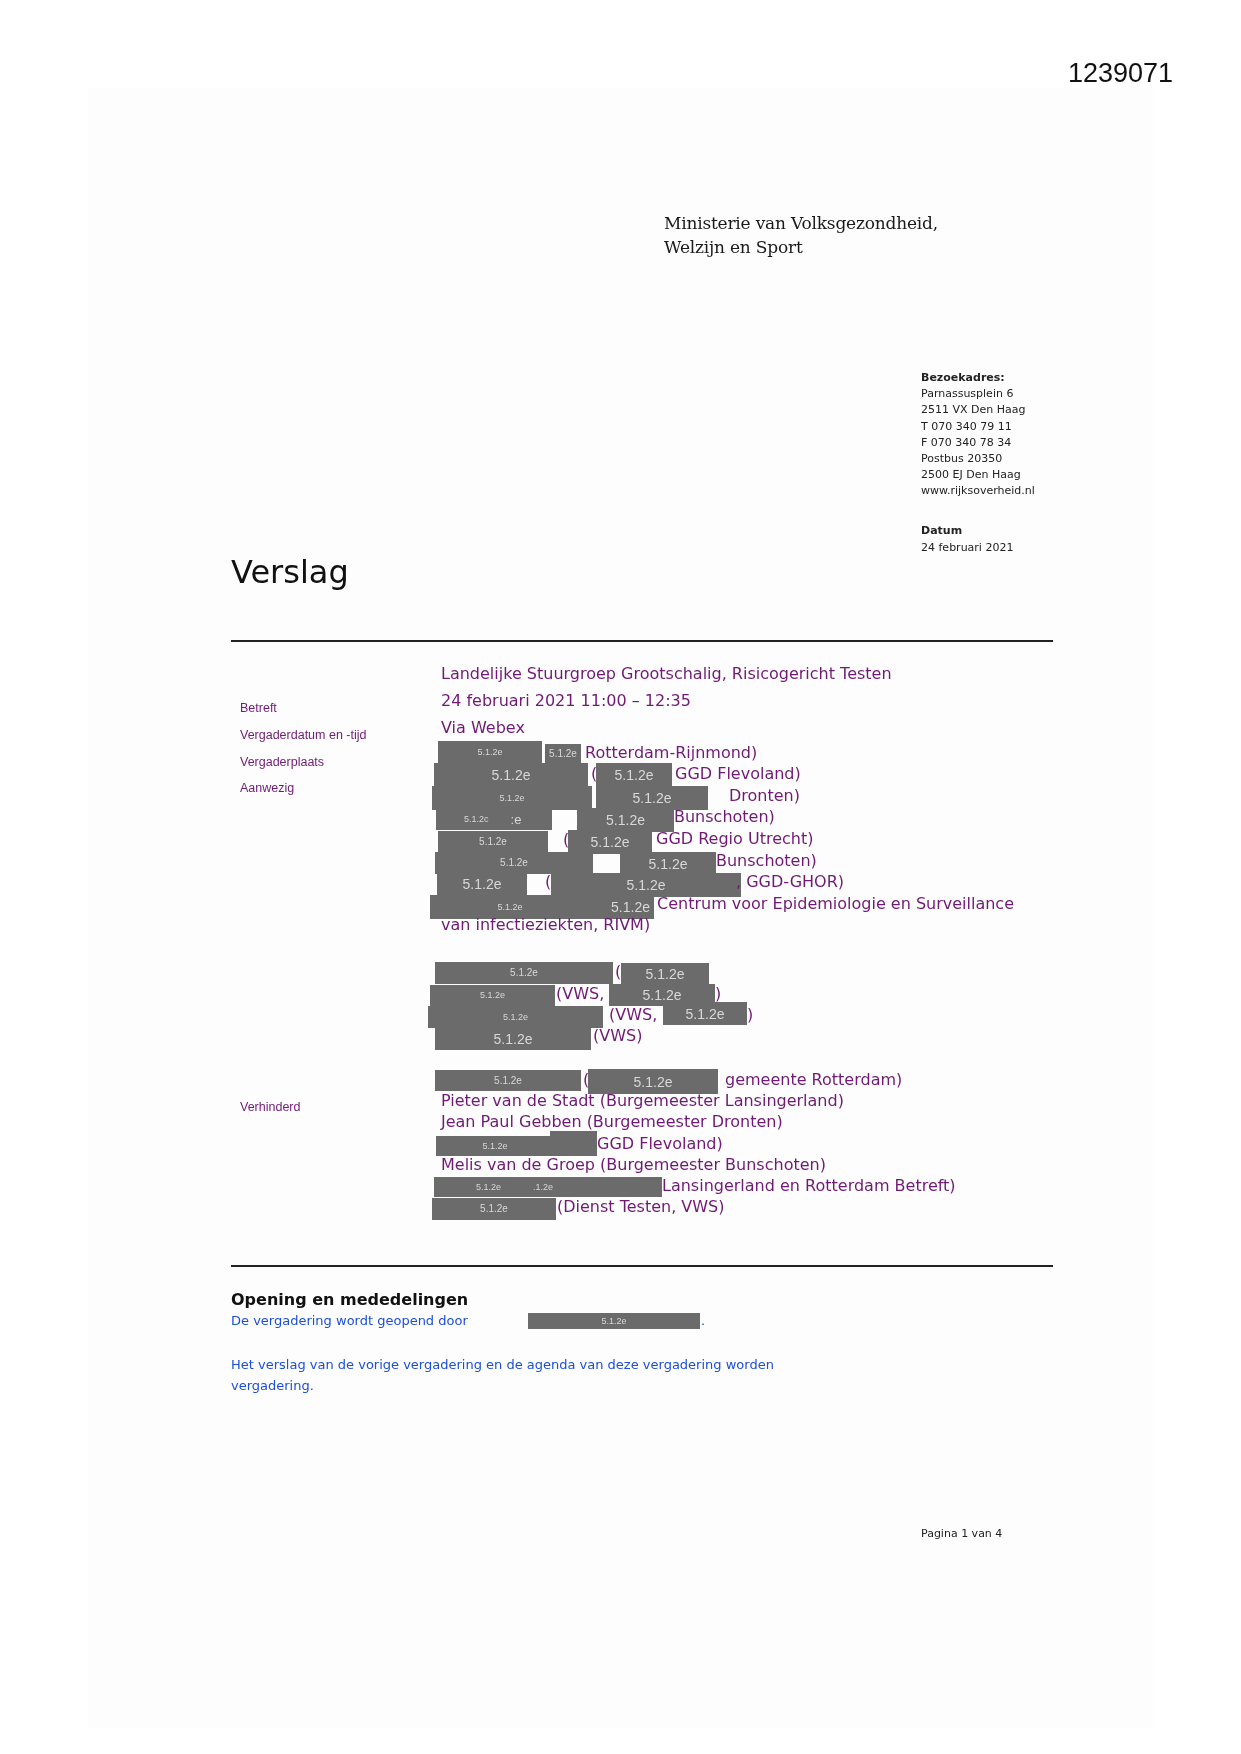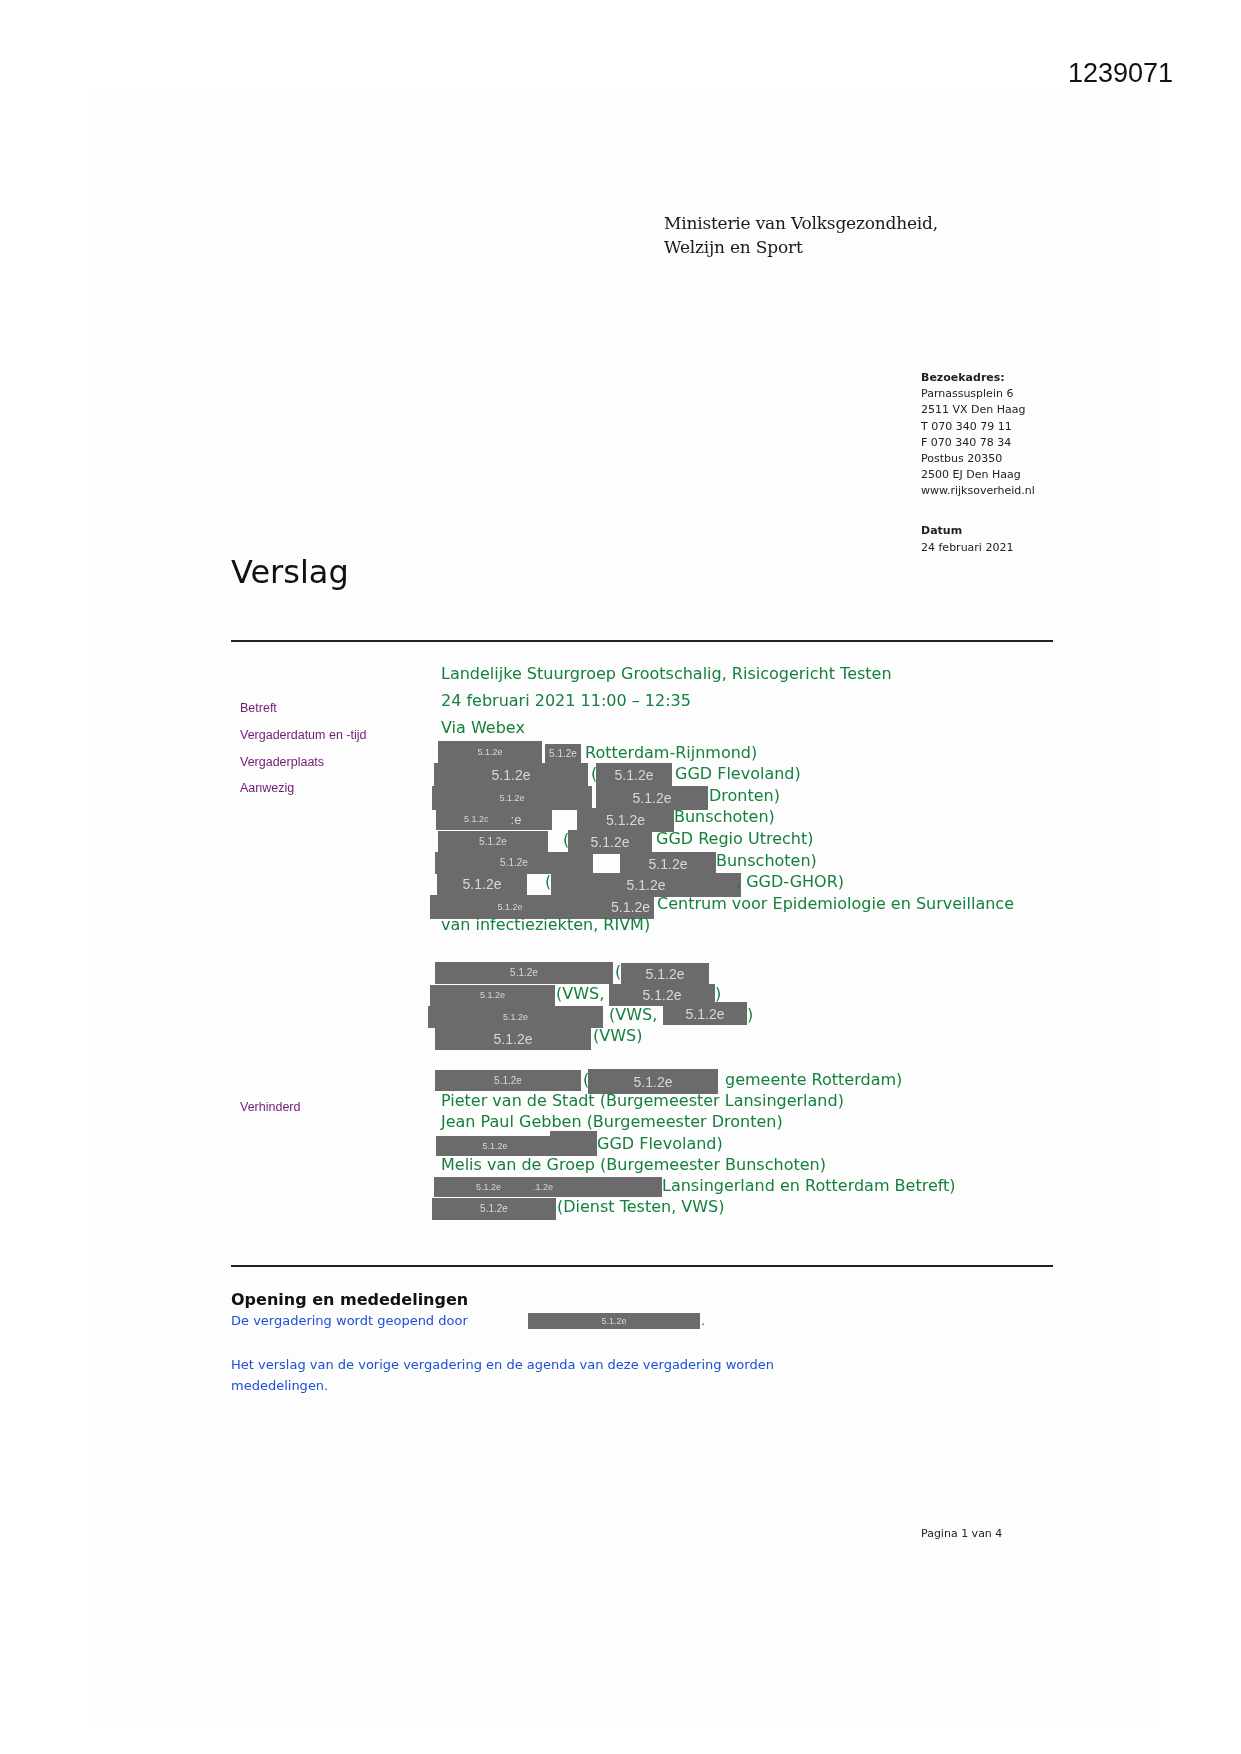--- a/index.html
+++ b/index.html
@@ -7,21 +7,21 @@
   body { position: relative; font-family: "DejaVu Sans", sans-serif; color: #111; }
   .page-bg { position: absolute; left: 88px; top: 88px; width: 1065px; height: 1640px; background: #fdfdfd; }
   .docnum { position: absolute; right: 68px; top: 58px; font-family: "Liberation Sans", sans-serif; font-size: 27px; color: #111; }
   .ministry { position: absolute; left: 664px; top: 211px; font-family: "DejaVu Serif", serif; font-size: 17px; line-height: 24px; color: #1a1a1a; letter-spacing: -0.2px; }
   .addr { position: absolute; left: 921px; top: 370px; font-size: 11px; line-height: 16.2px; color: #222; }
   .addr .bold, .datum .bold { font-weight: bold; }
   .datum { position: absolute; left: 921px; top: 523px; font-size: 11px; line-height: 16.5px; color: #222; }
   .title { position: absolute; left: 231px; top: 553px; font-size: 32px; color: #111; }
   .rule { position: absolute; left: 231px; width: 822px; height: 2px; background: #222; }
   .meta-label { position: absolute; left: 240px; font-family: "Liberation Sans", sans-serif; font-size: 12.5px; color: #701a75; margin-top: 36px; }
-  .line { position: absolute; font-size: 16px; color: #15803d; white-space: nowrap; line-height: 20px; text-align: center; }
+  .line { position: absolute; font-size: 16px; color: #701a75; white-space: nowrap; line-height: 20px; text-align: center; }
   .redact { position: absolute; background: #6b6b6b; color: #d8d8d8; font-family: "Liberation Sans", sans-serif; text-align: center; line-height: 1; display: flex; align-items: center; justify-content: center; }
   .section-h { position: absolute; left: 231px; top: 1290px; font-size: 16px; font-weight: bold; color: #111; }
   .para { position: absolute; left: 231px; font-size: 13px; color: #1d4ed8; line-height: 21px; }
   .pager { position: absolute; left: 921px; top: 1527px; font-size: 11px; color: #222; }
 </style>
 </head>
 <body>
 
 <div class="page-bg"></div>
 
@@ -66,21 +66,21 @@
 <div class="redact" style="left:545px; top:744px; width:36px; height:19px; font-size:10px;">5.1.2e</div>
 <div class="line" style="left:585px; top:743px;">Rotterdam-Rijnmond)</div>
 
 <div class="redact" style="left:434px; top:763px; width:154px; height:24px; font-size:14px;">5.1.2e</div>
 <div class="line" style="left:591px; top:764px;">(</div>
 <div class="redact" style="left:596px; top:763px; width:76px; height:24px; font-size:14px;">5.1.2e</div>
 <div class="line" style="left:675px; top:764px;">GGD Flevoland)</div>
 
 <div class="redact" style="left:432px; top:786px; width:160px; height:24px; font-size:9px;">5.1.2e</div>
 <div class="redact" style="left:596px; top:786px; width:112px; height:24px; font-size:14px;">5.1.2e</div>
-<div class="line" style="left:709px; top:786px;">Dronten)</div>
+<div class="line" style="left:709px; top:786px;padding-left:20px;">Dronten)</div>
 
 <div class="redact" style="left:436px; top:808px; width:116px; height:22px; font-size:9px; justify-content:flex-start; padding-left:28px;">
   <span>5.1.2c</span>
   <span style="margin-left:22px; font-size:13px;">:e</span>
 </div>
 <div class="redact" style="left:577px; top:808px; width:97px; height:24px; font-size:14px;">5.1.2e</div>
 <div class="line" style="left:674px; top:807px;">Bunschoten)</div>
 
 <div class="redact" style="left:438px; top:831px; width:110px; height:22px; font-size:10px;">5.1.2e</div>
 <div class="line" style="left:563px; top:830px;">(</div>
@@ -146,16 +146,16 @@
 
 <div class="section-h">Opening en mededelingen</div>
 <div class="para" style="top:1310px;">
   <span>De vergadering wordt geopend door</span>
 </div>
 <div class="redact" style="left:528px; top:1313px; width:172px; height:16px; font-size:9px;">5.1.2e</div>
 <div class="para" style="left:701px; top:1310px;">.</div>
 
 <div class="para" style="top:1354px;">
   <div>Het verslag van de vorige vergadering en de agenda van deze vergadering worden</div>
-  <div>mededelingen.</div>
+  <div>vergadering.</div>
 </div>
 
 <div class="pager">Pagina 1 van 4</div>
 
 </body></html>

